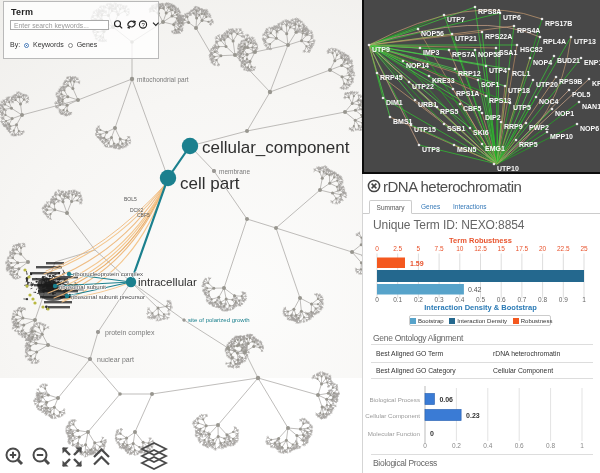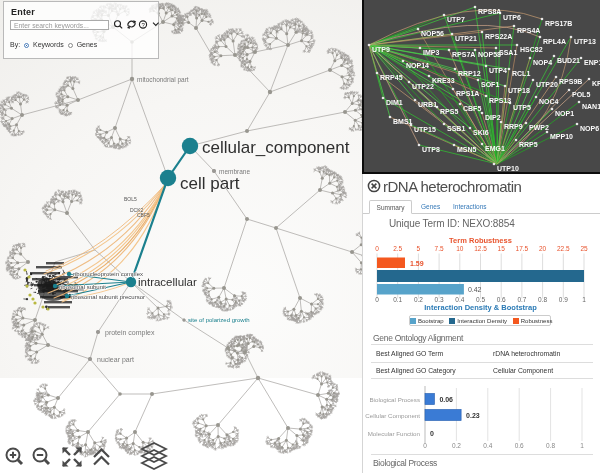--- a/index.html
+++ b/index.html
@@ -16,21 +16,21 @@
 #darkpanel { position:absolute; left:362px; top:0; width:238px; height:174px; background:#484848;
   border-left:2px solid #0c0c0c; border-bottom:2px solid #0c0c0c; }
 #detail { position:absolute; left:362px; top:174px; width:238px; height:322px; background:#fff;
   border-left:1px solid #d5d5d5; font-family:"Liberation Sans",sans-serif; }
 #detail .title { position:absolute; left:20px; top:4px; font-size:15px; color:#4e4e4e; letter-spacing:-0.5px; }
 #closeicon { position:absolute; left:4px; top:5px; }
 #tabs { position:absolute; left:0; top:25.5px; width:238px; height:14px; border-bottom:1px solid #ccc; }
 #tab-active { position:absolute; left:6px; top:0; width:43px; height:14px; border:1px solid #ccc; border-bottom:1px solid #fff;
   background:#fff; font-size:6.5px; color:#555; text-align:center; line-height:14px; border-radius:2px 2px 0 0; }
 .tablink { position:absolute; top:0; font-size:6.5px; color:#3579b8; line-height:14px; }
-#uid { position:absolute; left:26px; top:44px; font-size:10px; color:#666; letter-spacing:-0.1px; }
+#uid { position:absolute; left:10px; top:44px; font-size:12px; color:#666; letter-spacing:-0.1px; }
 .sechead { position:absolute; left:10px; font-size:8.5px; color:#666; letter-spacing:-0.3px;text-align:center; }
 .hr { position:absolute; left:8px; width:222px; border-top:1px solid #ddd; }
 .trow { position:absolute; left:13px; font-size:6.8px; color:#333; }
 .tval { position:absolute; left:130px; font-size:6.8px; color:#333; }
 #legend { position:absolute; left:46px; top:140.5px; width:142px; height:11px; border:1px solid #ccc; border-radius:2px;
   font-size:6px; color:#333; line-height:11px; text-align:center; white-space:nowrap; }
 .sq { display:inline-block; width:6px; height:6px; vertical-align:-1px; margin-right:2px; }
 </style></head>
 <body>
 <div id="canvas">
@@ -809,21 +809,21 @@
 </g>
 <g stroke="#4a4a4a" fill="none" stroke-width="1.8">
 <path d="M142 449l12 -6l12 6l-12 6z"></path>
 <path d="M142 456l12 -6l12 6l-12 6z"></path>
 <path d="M142 463l12 -6l12 6l-12 6z"></path>
 </g>
 </svg>
 </div>
 
 <div id="searchpanel">
-  <h1>Enter</h1>
+  <h1>Term</h1>
   <div id="searchbox">Enter search keywords...</div>
   <svg style="position:absolute;left:109px;top:17px" width="46" height="12">
     <g stroke="#222" fill="none" stroke-width="1.1">
       <circle cx="4.5" cy="4.7" r="3"></circle>
         <line x1="6.8" y1="7" x2="9.2" y2="9.4"></line>
       <path d="M15.5 7.5a3.4 3.4 0 0 1 5.3 -4.2"></path>
       <path d="M21.5 2.6a3.4 3.4 0 0 1 -5.2 4.3"></path>
       <circle cx="30" cy="5.5" r="3.6"></circle>
     </g>
     <g fill="#222">

